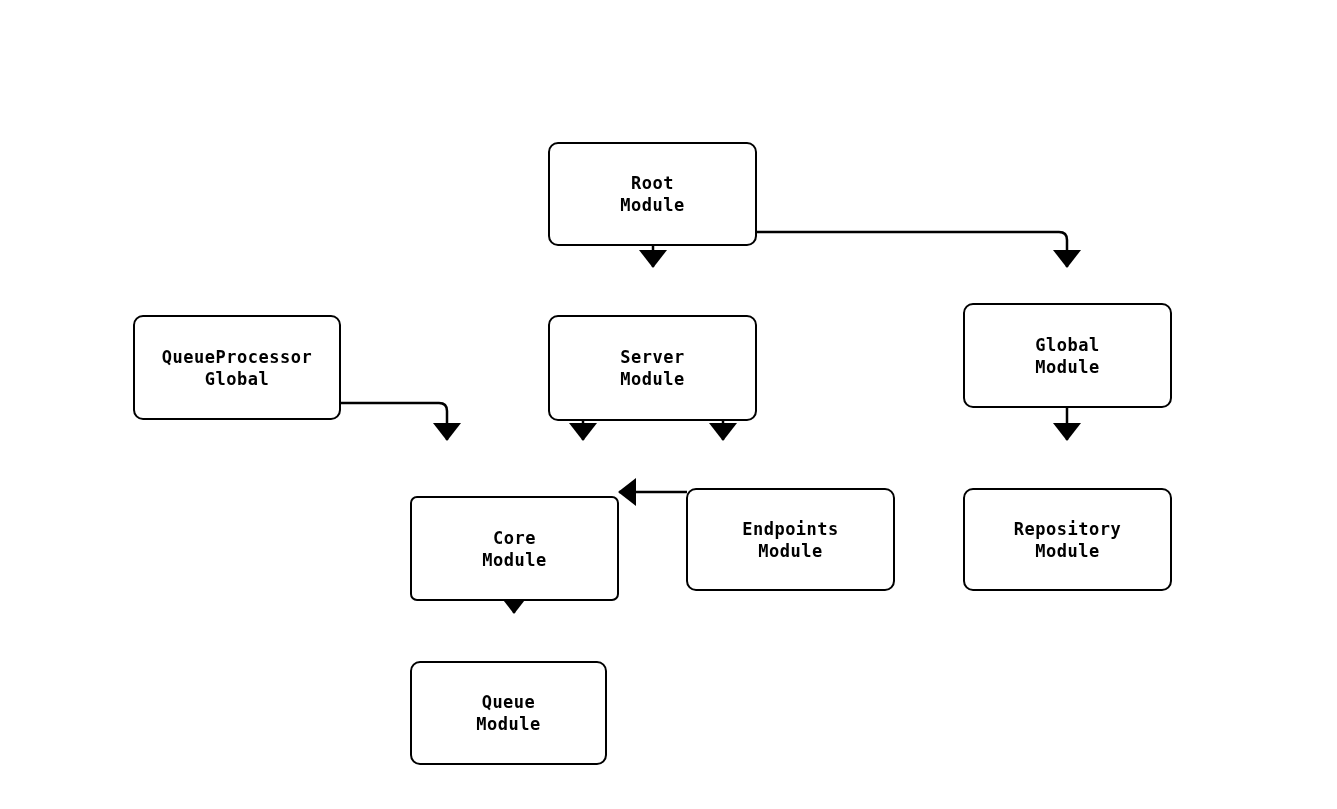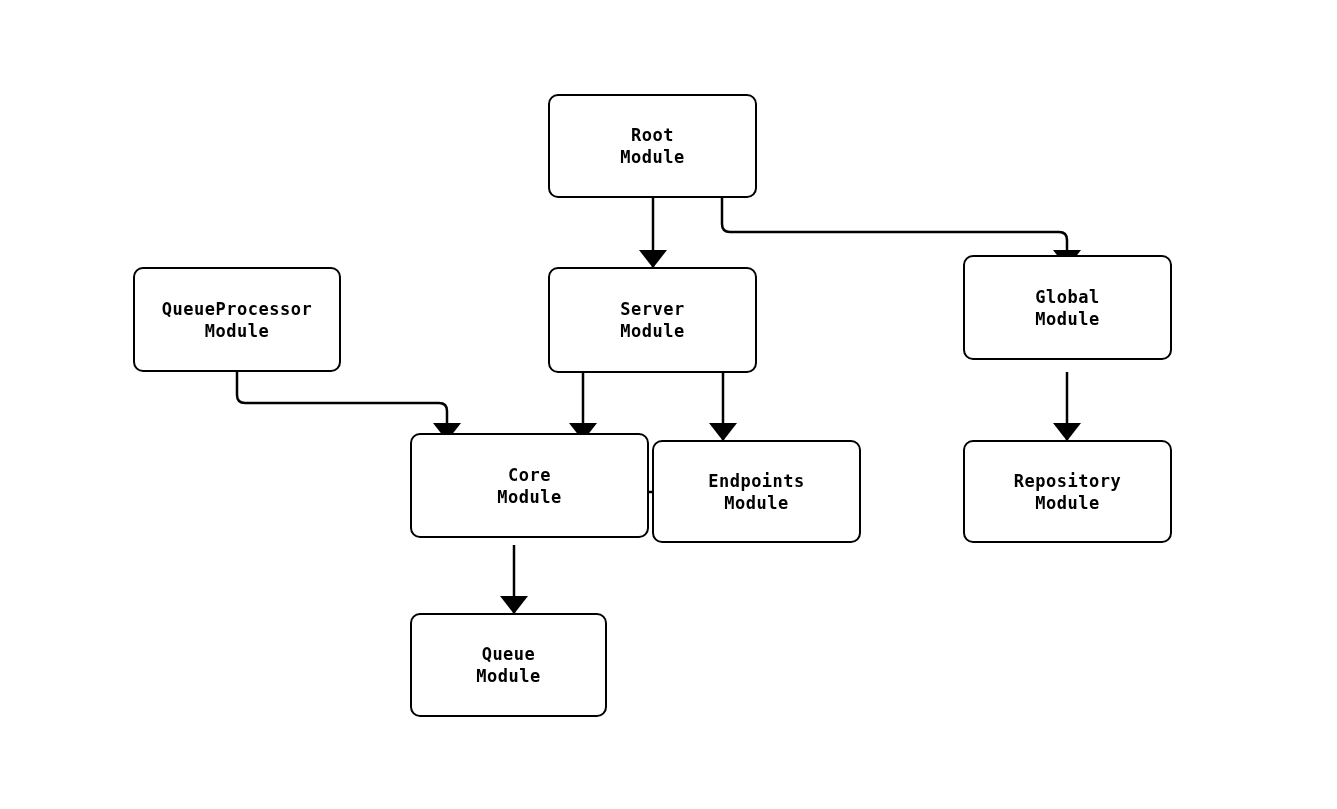--- a/index.html
+++ b/index.html
@@ -30,20 +30,21 @@
   .node {
     position: absolute;
     box-sizing: border-box;
     background: #ffffff;
     border: 2.5px solid #000000;
     border-radius: 10px;
     display: flex;
     align-items: center;
     justify-content: center;
     text-align: center;
+    margin-top: 48px;
   }
   .node .label {
     font-size: 17px;
     font-weight: bold;
     line-height: 22px;
     color: #000000;
     white-space: pre-line;
     letter-spacing: 0.5px;
   }
 </style>
@@ -67,35 +68,35 @@
       <path class="edge" d="M1067,372 L1067,440" marker-end="url(#arrowhead)"></path>
       <path class="edge" d="M514,545 L514,613" marker-end="url(#arrowhead)"></path>
     </svg>
 
   <div class="node" style="left: 548px; top: 94px; width: 209px; height: 104px;">
     <span class="label">Root
 Module</span>
   </div>
   <div class="node" style="left: 133px; top: 267px; width: 208px; height: 105px;">
     <span class="label">QueueProcessor
-Module</span>
+Global</span>
   </div>
   <div class="node" style="left: 548px; top: 267px; width: 209px; height: 106px;">
     <span class="label">Server
 Module</span>
   </div>
   <div class="node" style="left: 963px; top: 255px; width: 209px; height: 105px;">
     <span class="label">Global
 Module</span>
   </div>
-  <div class="node" style="left: 410px; top: 433px; width: 239px; height: 105px;">
+  <div class="node" style="left: 410px; top: 448px; width: 209px; height: 105px; border-radius: 7px;">
     <span class="label">Core
 Module</span>
   </div>
-  <div class="node" style="left: 652px; top: 440px; width: 209px; height: 103px;">
+  <div class="node" style="left: 686px; top: 440px; width: 209px; height: 103px;">
     <span class="label">Endpoints
 Module</span>
   </div>
   <div class="node" style="left: 963px; top: 440px; width: 209px; height: 103px;">
     <span class="label">Repository
 Module</span>
   </div>
   <div class="node" style="left: 410px; top: 613px; width: 197px; height: 104px;">
     <span class="label">Queue
 Module</span>

